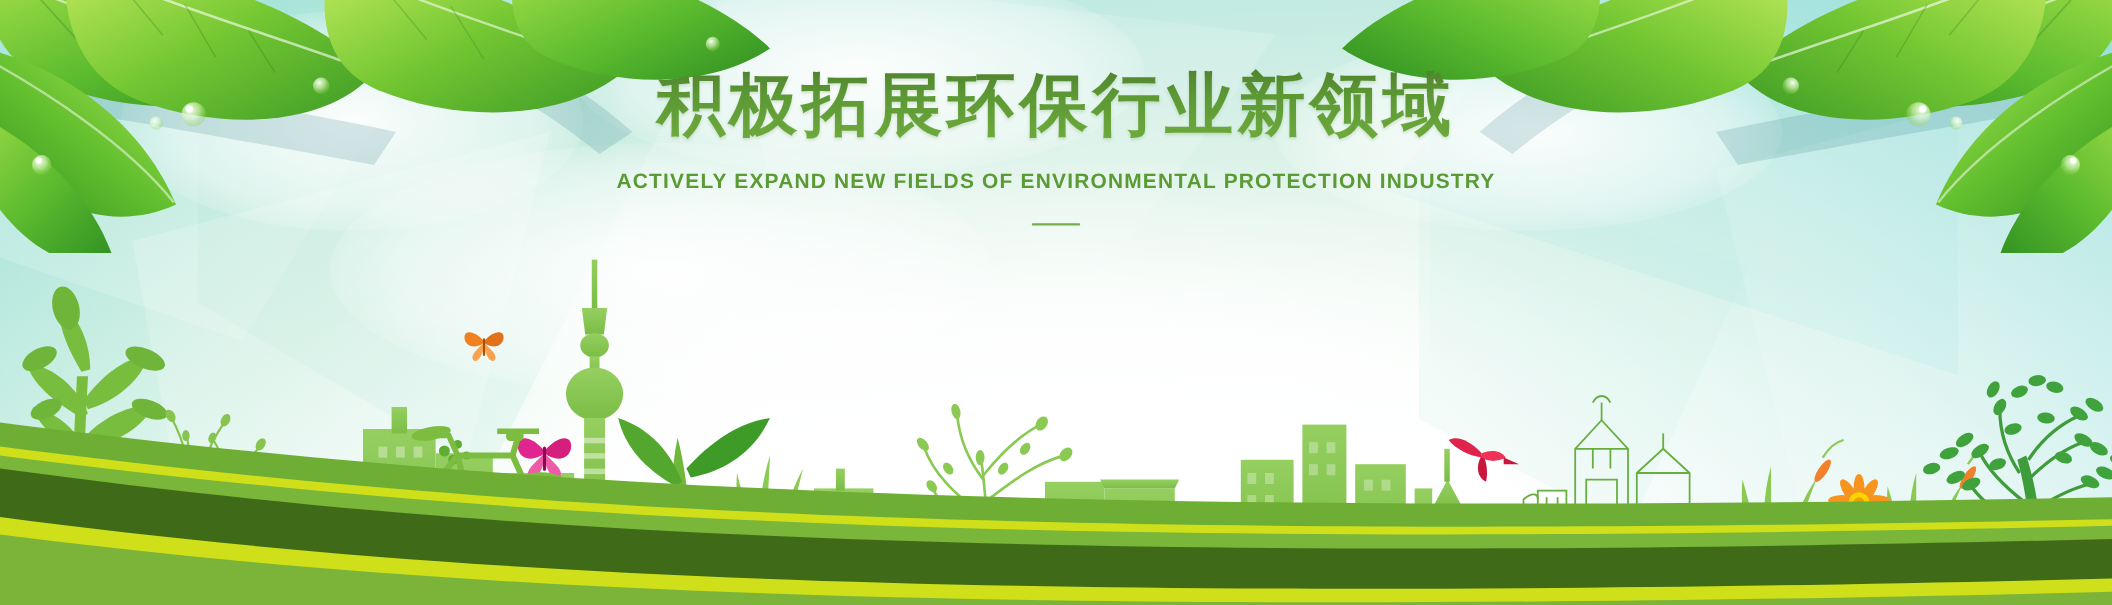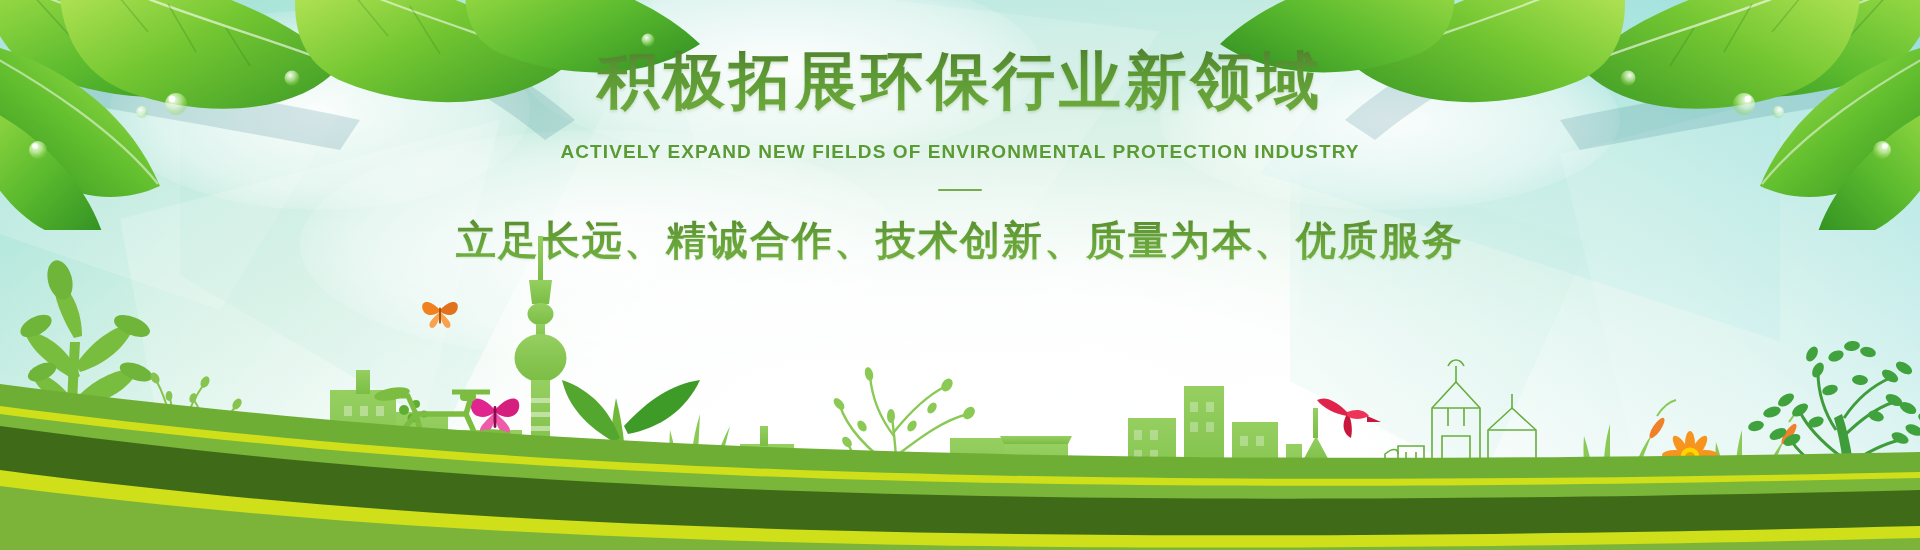--- a/index.html
+++ b/index.html
@@ -63,21 +63,21 @@
     font-family:"DejaVu Serif","Liberation Serif",serif;
     font-weight:700;
     font-size:62px;
     line-height:1.12;
     letter-spacing:4px;
     color:#4d9330;
     background:linear-gradient(180deg,#4f7e2e 0%, #5d9c33 40%, #74b23f 100%);
     -webkit-background-clip:text;background-clip:text;
     -webkit-text-fill-color:transparent;
     text-shadow:0 2px 3px rgba(90,140,60,.22);
-    margin:0;
+    margin:14px;
   }
   .subtitle{
     font-family:Liberation Sans, sans-serif;
     font-weight:700;
     font-size:19px;
     letter-spacing:1.1px;
     color:#5a9b33;
     margin:26px 0 0 0;
     white-space:nowrap;
   }
@@ -210,21 +210,20 @@
       <circle cx="142" cy="112" r="6" fill="url(#drop)"></circle>
       <circle cx="38" cy="150" r="9" fill="url(#drop)"></circle>
       <circle cx="35" cy="146" r="2.8" fill="#fff" opacity=".9"></circle>
     </g>
   </svg>
 
   <div class="text-block">
     <h1 class="headline">积极拓展环保行业新领域</h1>
     <p class="subtitle">ACTIVELY EXPAND NEW FIELDS OF ENVIRONMENTAL PROTECTION INDUSTRY</p>
     <div class="divider"></div>
-    <p class="tagline">立足长远、精诚合作、技术创新、质量为本、优质服务</p>
   </div>
 
   <svg class="scene" viewBox="0 0 1920 320" preserveAspectRatio="none">
     <defs>
       <linearGradient id="sil" x1="0" y1="0" x2="0" y2="1">
         <stop offset="0%" stop-color="#95cf60"></stop>
           <stop offset="100%" stop-color="#7bbd45"></stop>
       </linearGradient>
       <linearGradient id="silPale" x1="0" y1="0" x2="0" y2="1">
         <stop offset="0%" stop-color="#b7dc92"></stop>

